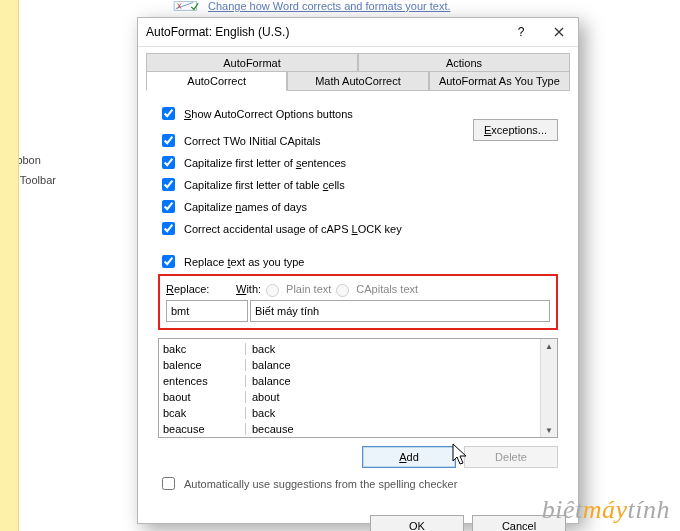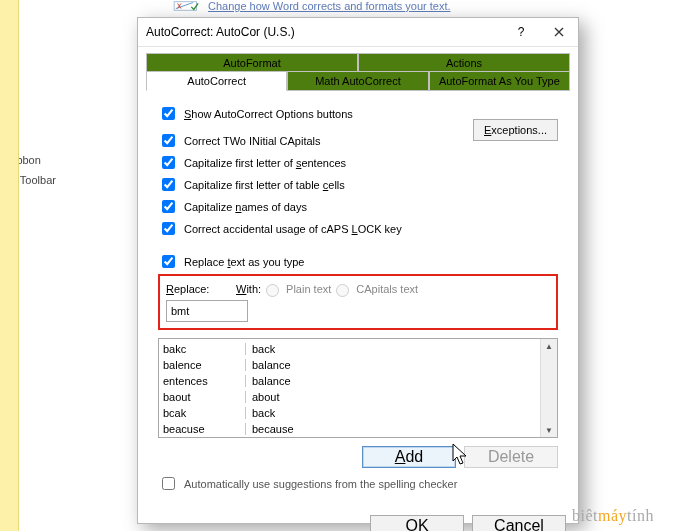--- a/index.html
+++ b/index.html
@@ -118,21 +118,21 @@
     padding: 6px 8px 0 8px;
   }
   .tab-row {
     display: flex;
   }
   .tab {
     border: 1px solid #c0c0c0;
     padding: 3px 0;
     text-align: center;
     font-size: 11px;
-    background: #4d7c0f;
+    background: #e5e5e5;
     position: relative;
   }
   .tab-top .tab { width: 50%; margin-bottom: -1px; }
   .tab-bottom .tab { width: 33.33%; }
   .tab.active { background: #fff; border-bottom-color: #fff; z-index: 1; }
   .tab-bottom { margin-top: -1px; }
   .pane {
     flex: 1;
     margin: 0 8px 8px 8px;
     padding: 10px 12px 8px 12px;
@@ -212,21 +212,21 @@
   }
   .scroll .track { flex: 1; }
   .btn-row {
     display: flex; justify-content: flex-end; gap: 8px;
     margin-top: 8px;
   }
   .btn {
     width: 94px; height: 22px;
     border: 1px solid #ababab;
     background: #f2f2f2;
-    font-size: 16px;
+    font-size: 11px;
   }
   .btn.primary {
     border-color: #5A90C8;
     background: #ECF4FB;
     box-shadow: inset 0 0 0 1px #BFD7EE;
   }
   .btn:disabled, .btn.disabled {
     color: #999;
     background: #f4f4f4;
     border-color: #d0d0d0;
@@ -241,22 +241,23 @@
     margin-top: auto;
   }
   .cursor-img {
     position: absolute;
     left: 452px; top: 443px;
     pointer-events: none;
     z-index: 50;
   }
   .watermark {
     position: absolute;
-    right: 26px; bottom: 6px;
-    font-size: 16px;
+    right: 10px; bottom: 6px;
+    font-style: italic;
+    font-size: 26px;
     color: #A9A9A9;
     font-family: Georgia, serif;
     letter-spacing: .5px;
     pointer-events: none;
     z-index: 60;
   }
   .watermark .dot { color: #F5A623; }
   u.access { text-decoration: underline; }
 </style>
 </head>
@@ -329,21 +330,21 @@
   <div class="chk-row" style="top:435px;">
       <input type="checkbox" style="">
       <span>Shov</span>
     </div>
   <div class="lbl-bg" style="top:460px;">Writing</div>
   <button class="btn-bg" style="top:486px;">Check</button>
 </div>
 
 <div class="dialog">
   <div class="titlebar">
-    <span>AutoCorrect: AutoCor (U.S.)</span>
+    <span>AutoFormat: English (U.S.)</span>
     <div class="spacer"></div>
     <div class="tbtn">?</div>
     <div class="tbtn">
       <svg width="10" height="10" viewBox="0 0 10 10">
           <path d="M1 1 L9 9 M9 1 L1 9" stroke="#333" stroke-width="1.3"></path>
         </svg>
     </div>
   </div>
 
   <div class="tab-area">
@@ -400,20 +401,21 @@
           <input type="radio" class="radio" disabled="" style="">
           <span>Plain text</span>
         </div>
         <div class="radiogrp">
           <input type="radio" class="radio" disabled="" style="">
           <span>CApitals text</span>
         </div>
       </div>
       <div class="repl-inputs">
         <input class="in1" value="bmt" style="">
+        <input class="in2" value="Biết máy tính" style="">
       </div>
     </div>
 
     <div class="list-wrap">
       <div class="list-body">
         <div class="list-row">
             <div class="c1">bakc</div>
             <div class="c2">back</div>
           </div>
         <div class="list-row">

